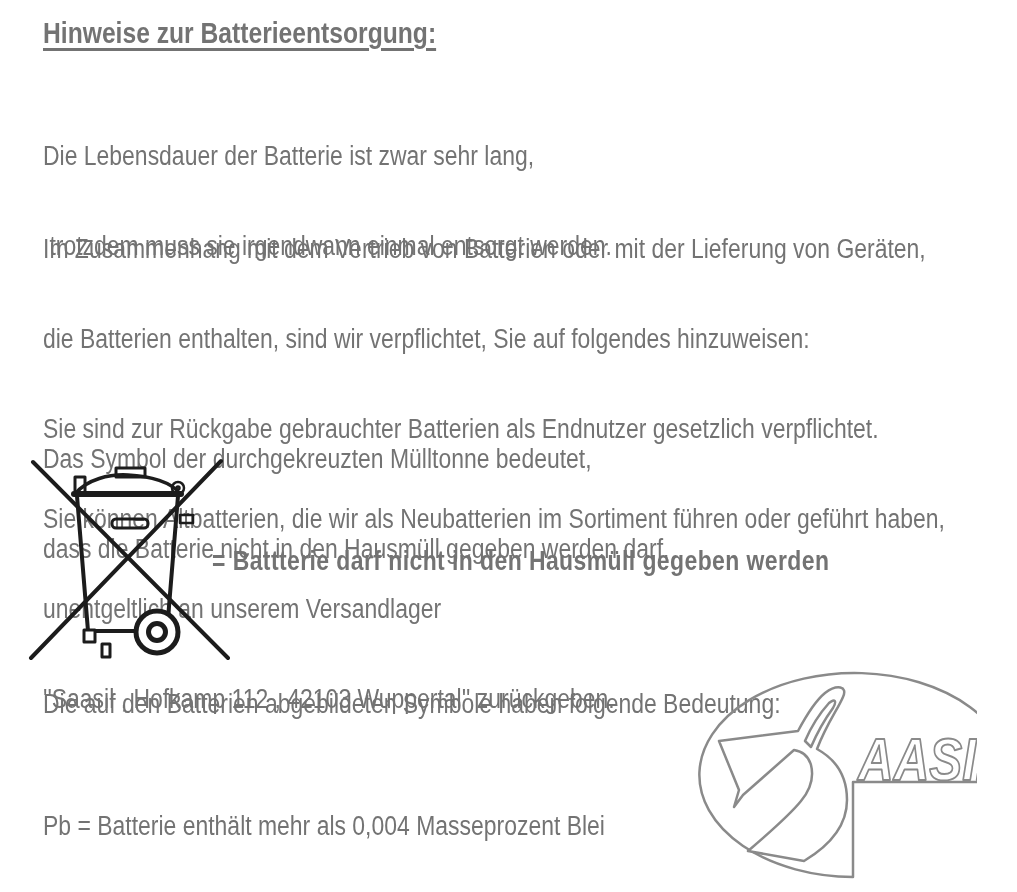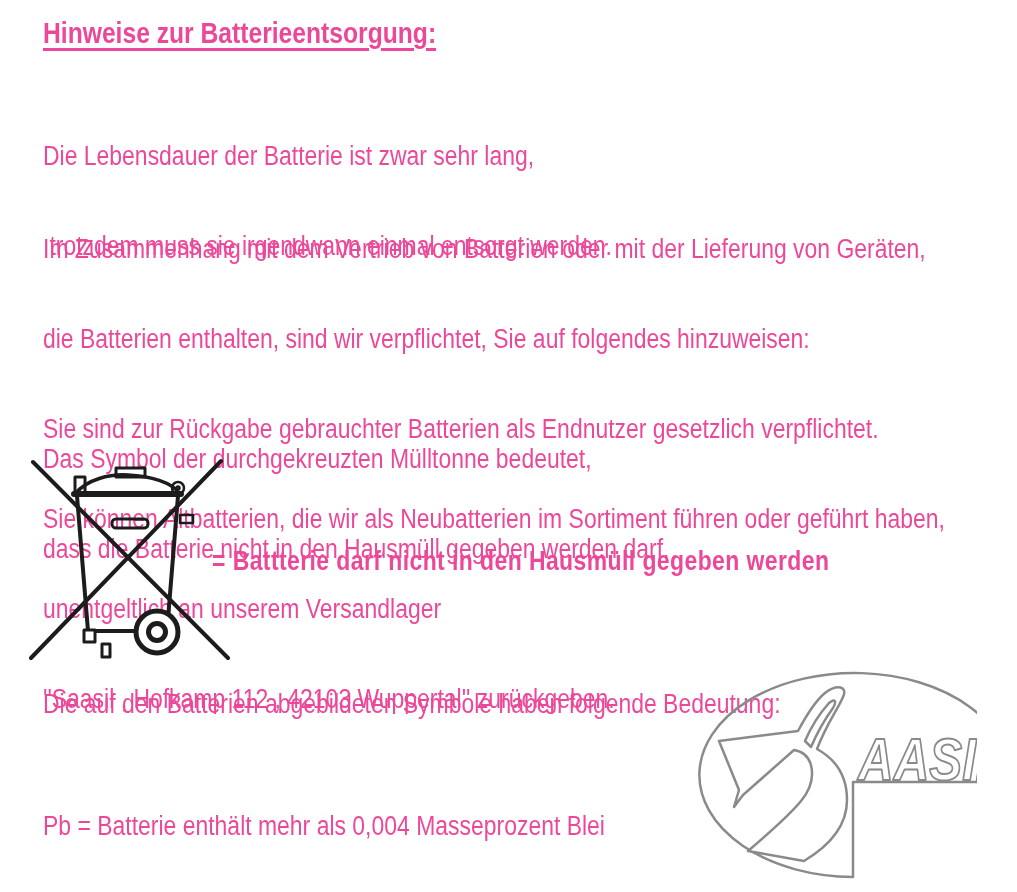--- a/index.html
+++ b/index.html
@@ -2,21 +2,21 @@
 <html><head>
 <meta charset="utf-8">
 <style>
   html,body{margin:0;padding:0;background:#fff;}
   #page{
     position:relative;
     width:977px;height:892px;
     background:#ffffff;
     overflow:hidden;
     font-family:"Liberation Sans","DejaVu Sans",sans-serif;
-    color:#ec4899;
+    color:#737373;
   }
   .tblock{
     position:absolute;
     transform:scaleX(0.85);
     transform-origin:0 0;
     font-size:27px;
     line-height:30px;
     white-space:pre;
   }
   .line{white-space:pre;}

